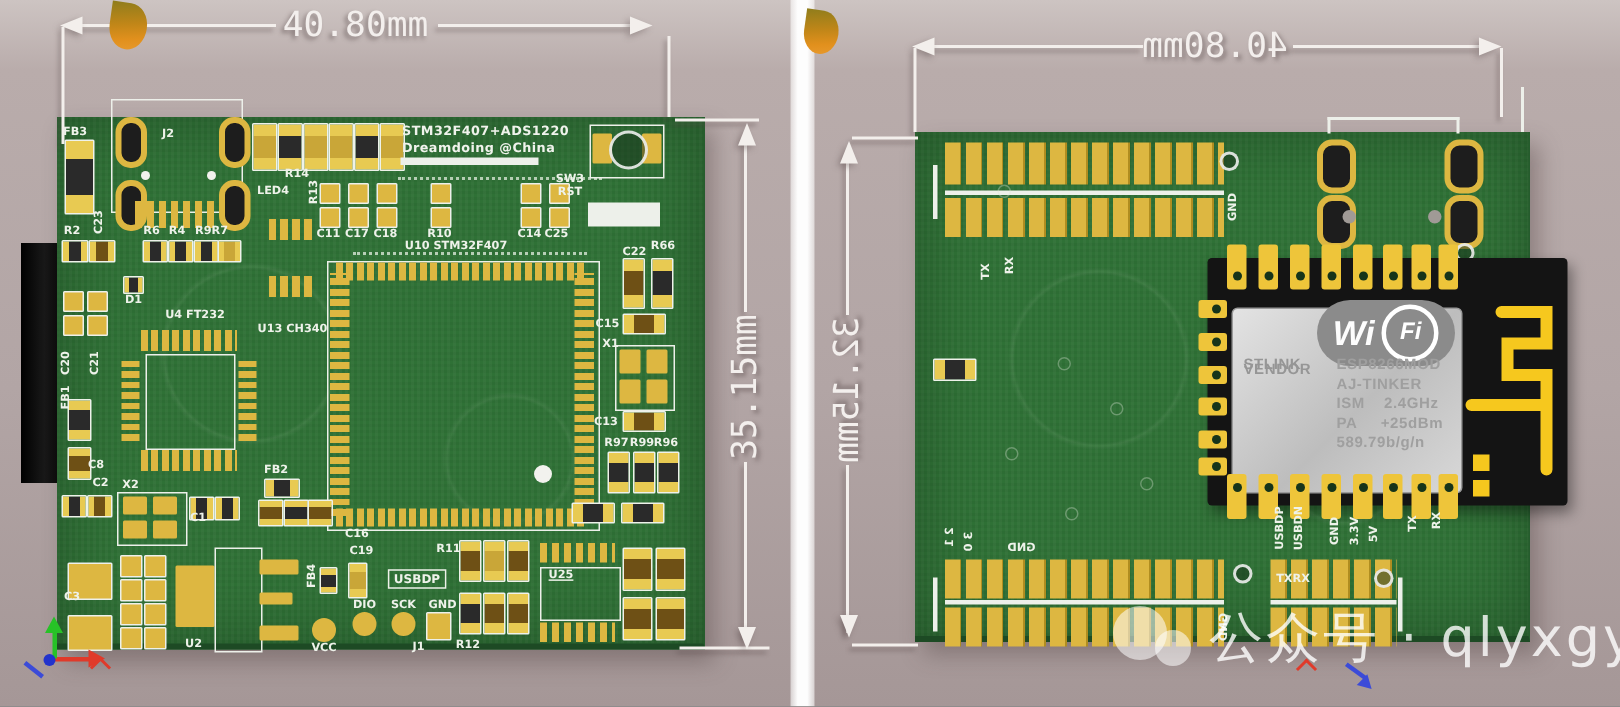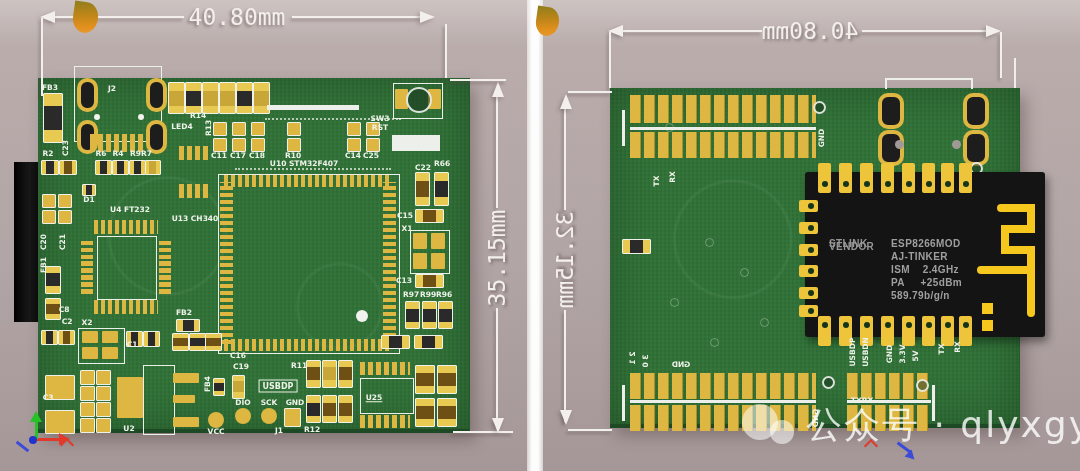--- a/index.html
+++ b/index.html
@@ -103,20 +103,24 @@
 
 <div class="scene" id="scene">
   <div class="seam"></div>
 
   <i class="tear" style="left:73px;top:2px"></i>
   <i class="tear" style="left:536px;top:7px;width:23px;height:29px"></i>
 
   <div id="usb"></div>
 
   <div class="board" id="board-left">
+    <div class="silk-title">
+      <div>STM32F407+ADS1220</div>
+      <div>Dreamdoing @China</div>
+    </div>
   <span class="slk" style="left: 12px; top: 10px; transform: translate(-50%, -50%);">FB3</span>
       <span class="slk" style="left: 74px; top: 11px; transform: translate(-50%, -50%);">J2</span>
       <span class="slk" style="left: 160px; top: 38px; transform: translate(-50%, -50%);">R14</span>
       <span class="slk" style="left: 171px; top: 50px; transform: translate(-50%, -50%) rotate(-90deg);">R13</span>
       <span class="slk" style="left: 144px; top: 49px; transform: translate(-50%, -50%);">LED4</span>
       <span class="slk" style="left: 181px; top: 78px; transform: translate(-50%, -50%);">C11</span>
       <span class="slk" style="left: 200px; top: 78px; transform: translate(-50%, -50%);">C17</span>
       <span class="slk" style="left: 219px; top: 78px; transform: translate(-50%, -50%);">C18</span>
       <span class="slk" style="left: 255px; top: 78px; transform: translate(-50%, -50%);">R10</span>
       <span class="slk" style="left: 315px; top: 78px; transform: translate(-50%, -50%);">C14</span>
@@ -154,21 +158,21 @@
       <span class="slk" style="left: 10px; top: 320px; transform: translate(-50%, -50%);">C3</span>
       <span class="slk" style="left: 91px; top: 351px; transform: translate(-50%, -50%);">U2</span>
       <span class="slk" style="left: 178px; top: 354px; transform: translate(-50%, -50%);">VCC</span>
       <span class="slk" style="left: 205px; top: 325px; transform: translate(-50%, -50%);">DIO</span>
       <span class="slk" style="left: 231px; top: 325px; transform: translate(-50%, -50%);">SCK</span>
       <span class="slk" style="left: 257px; top: 325px; transform: translate(-50%, -50%);">GND</span>
       <span class="slk" style="left: 241px; top: 353px; transform: translate(-50%, -50%);">J1</span>
       <span class="slk" style="left: 261px; top: 288px; transform: translate(-50%, -50%);">R11</span>
       <span class="slk" style="left: 274px; top: 352px; transform: translate(-50%, -50%);">R12</span>
       <span class="slk boxed" style="left: 240px; top: 308px; transform: translate(-50%, -50%);">USBDP</span>
-      <span class="slk" style="left: 336px; top: 320px; transform: translate(-50%, -50%); text-decoration: underline;">U25</span>
+      <span class="slk" style="left: 336px; top: 305px; transform: translate(-50%, -50%); text-decoration: underline;">U25</span>
       <i class="cmp c-box" style="left: 36px; top: -12px; width: 86px; height: 74px;"></i>
       <i class="cmp c-oval" style="left: 39px; top: 0px; width: 13px; height: 26px;"></i>
       <i class="cmp c-oval" style="left: 108px; top: 0px; width: 13px; height: 26px;"></i>
       <i class="cmp c-oval" style="left: 39px; top: 42px; width: 13px; height: 26px;"></i>
       <i class="cmp c-oval" style="left: 108px; top: 42px; width: 13px; height: 26px;"></i>
       <i class="cmp c-cbhM" style="left: 52px; top: 56px; width: 56px; height: 18px;"></i>
       <i class="cmp c-wdot" style="left: 56px; top: 36px; width: 6px; height: 6px;"></i>
       <i class="cmp c-wdot" style="left: 100px; top: 36px; width: 6px; height: 6px;"></i>
       <i class="cmp c-capDk v" style="left: 5px; top: 15px; width: 18px; height: 48px;"></i>
       <i class="cmp c-capPl v" style="left: 130px; top: 4px; width: 15px; height: 30px;"></i>
@@ -281,20 +285,26 @@
       <i class="cmp c-capDk h" style="left: 343px; top: 257px; width: 27px; height: 12px;"></i>
       <i class="cmp c-capDk h" style="left: 376px; top: 257px; width: 27px; height: 12px;"></i>
       <i class="cmp c-capBr v" style="left: 377px; top: 287px; width: 18px; height: 27px;"></i>
       <i class="cmp c-capBr v" style="left: 399px; top: 287px; width: 18px; height: 27px;"></i>
       <i class="cmp c-capBr v" style="left: 377px; top: 320px; width: 18px; height: 27px;"></i>
       <i class="cmp c-capBr v" style="left: 399px; top: 320px; width: 18px; height: 27px;"></i>
     </div>
 
   <div class="board" id="board-right">
     <div id="esp">
+      <div class="shield">
+        <div class="wifi-blob">
+          <span class="wifi-wi">Wi</span>
+          <span class="wifi-fi">Fi</span>
+        </div>
+      </div>
       <span class="esp-line" style="left:24px;top:66px;color:#969696">STLINK</span>
       <span class="esp-line" style="left:24px;top:69px;color:#969696">VENDOR</span>
       <span class="esp-line" style="left:86px;top:66px">ESP8266MOD</span>
       <span class="esp-line" style="left:86px;top:79px">AJ-TINKER</span>
       <span class="esp-line" style="left:86px;top:92px">ISM    2.4GHz</span>
       <span class="esp-line" style="left:86px;top:105px">PA     +25dBm</span>
       <span class="esp-line" style="left:86px;top:118px">589.79b/g/n</span>
       <i class="esp-sq" style="left:177px;top:131px"></i>
       <i class="esp-sq" style="left:177px;top:148px"></i>
       <svg id="antenna" width="75" height="130" viewBox="0 0 75 130">
@@ -322,21 +332,21 @@
         <i class="mp mp-l" style="top: 93px;"></i>
         <i class="mp mp-l" style="top: 115px;"></i>
         <i class="mp mp-l" style="top: 133px;"></i>
       </div>
   <span class="slk" style="left: 212px; top: 50px; transform: translate(-50%, -50%) rotate(-90deg);">GND</span>
       <span class="slk" style="left: 47px; top: 93px; transform: translate(-50%, -50%) rotate(-90deg);">TX</span>
       <span class="slk" style="left: 63px; top: 89px; transform: translate(-50%, -50%) rotate(-90deg);">RX</span>
       <span class="slk" style="left: 71px; top: 277px; transform: translate(-50%, -50%) scaleX(-1);">GND</span>
       <span class="slk" style="left: 23px; top: 270px; transform: translate(-50%, -50%) rotate(-90deg) scaleX(-1);">2 1</span>
       <span class="slk" style="left: 36px; top: 273px; transform: translate(-50%, -50%) rotate(-90deg) scaleX(-1);">3 0</span>
-      <span class="slk" style="left: 252px; top: 313px; transform: translate(-50%, -50%);">TXRX</span>
+      <span class="slk" style="left: 252px; top: 298px; transform: translate(-50%, -50%);">TXRX</span>
       <span class="slk" style="left: 243px; top: 264px; transform: translate(-50%, -50%) rotate(-90deg);">USBDP</span>
       <span class="slk" style="left: 256px; top: 264px; transform: translate(-50%, -50%) rotate(-90deg);">USBDN</span>
       <span class="slk" style="left: 280px; top: 266px; transform: translate(-50%, -50%) rotate(-90deg);">GND</span>
       <span class="slk" style="left: 293px; top: 266px; transform: translate(-50%, -50%) rotate(-90deg);">3.3V</span>
       <span class="slk" style="left: 306px; top: 268px; transform: translate(-50%, -50%) rotate(-90deg);">5V</span>
       <span class="slk" style="left: 332px; top: 261px; transform: translate(-50%, -50%) rotate(-90deg);">TX</span>
       <span class="slk" style="left: 348px; top: 259px; transform: translate(-50%, -50%) rotate(-90deg);">RX</span>
       <span class="slk" style="left: 206px; top: 330px; transform: translate(-50%, -50%) rotate(-90deg) scaleX(-1);">GND</span>
       <i class="cmp c-cbhB" style="left: 20px; top: 7px; width: 186px; height: 28px;"></i>
       <i class="cmp c-cbhB" style="left: 20px; top: 44px; width: 186px; height: 26px;"></i>

